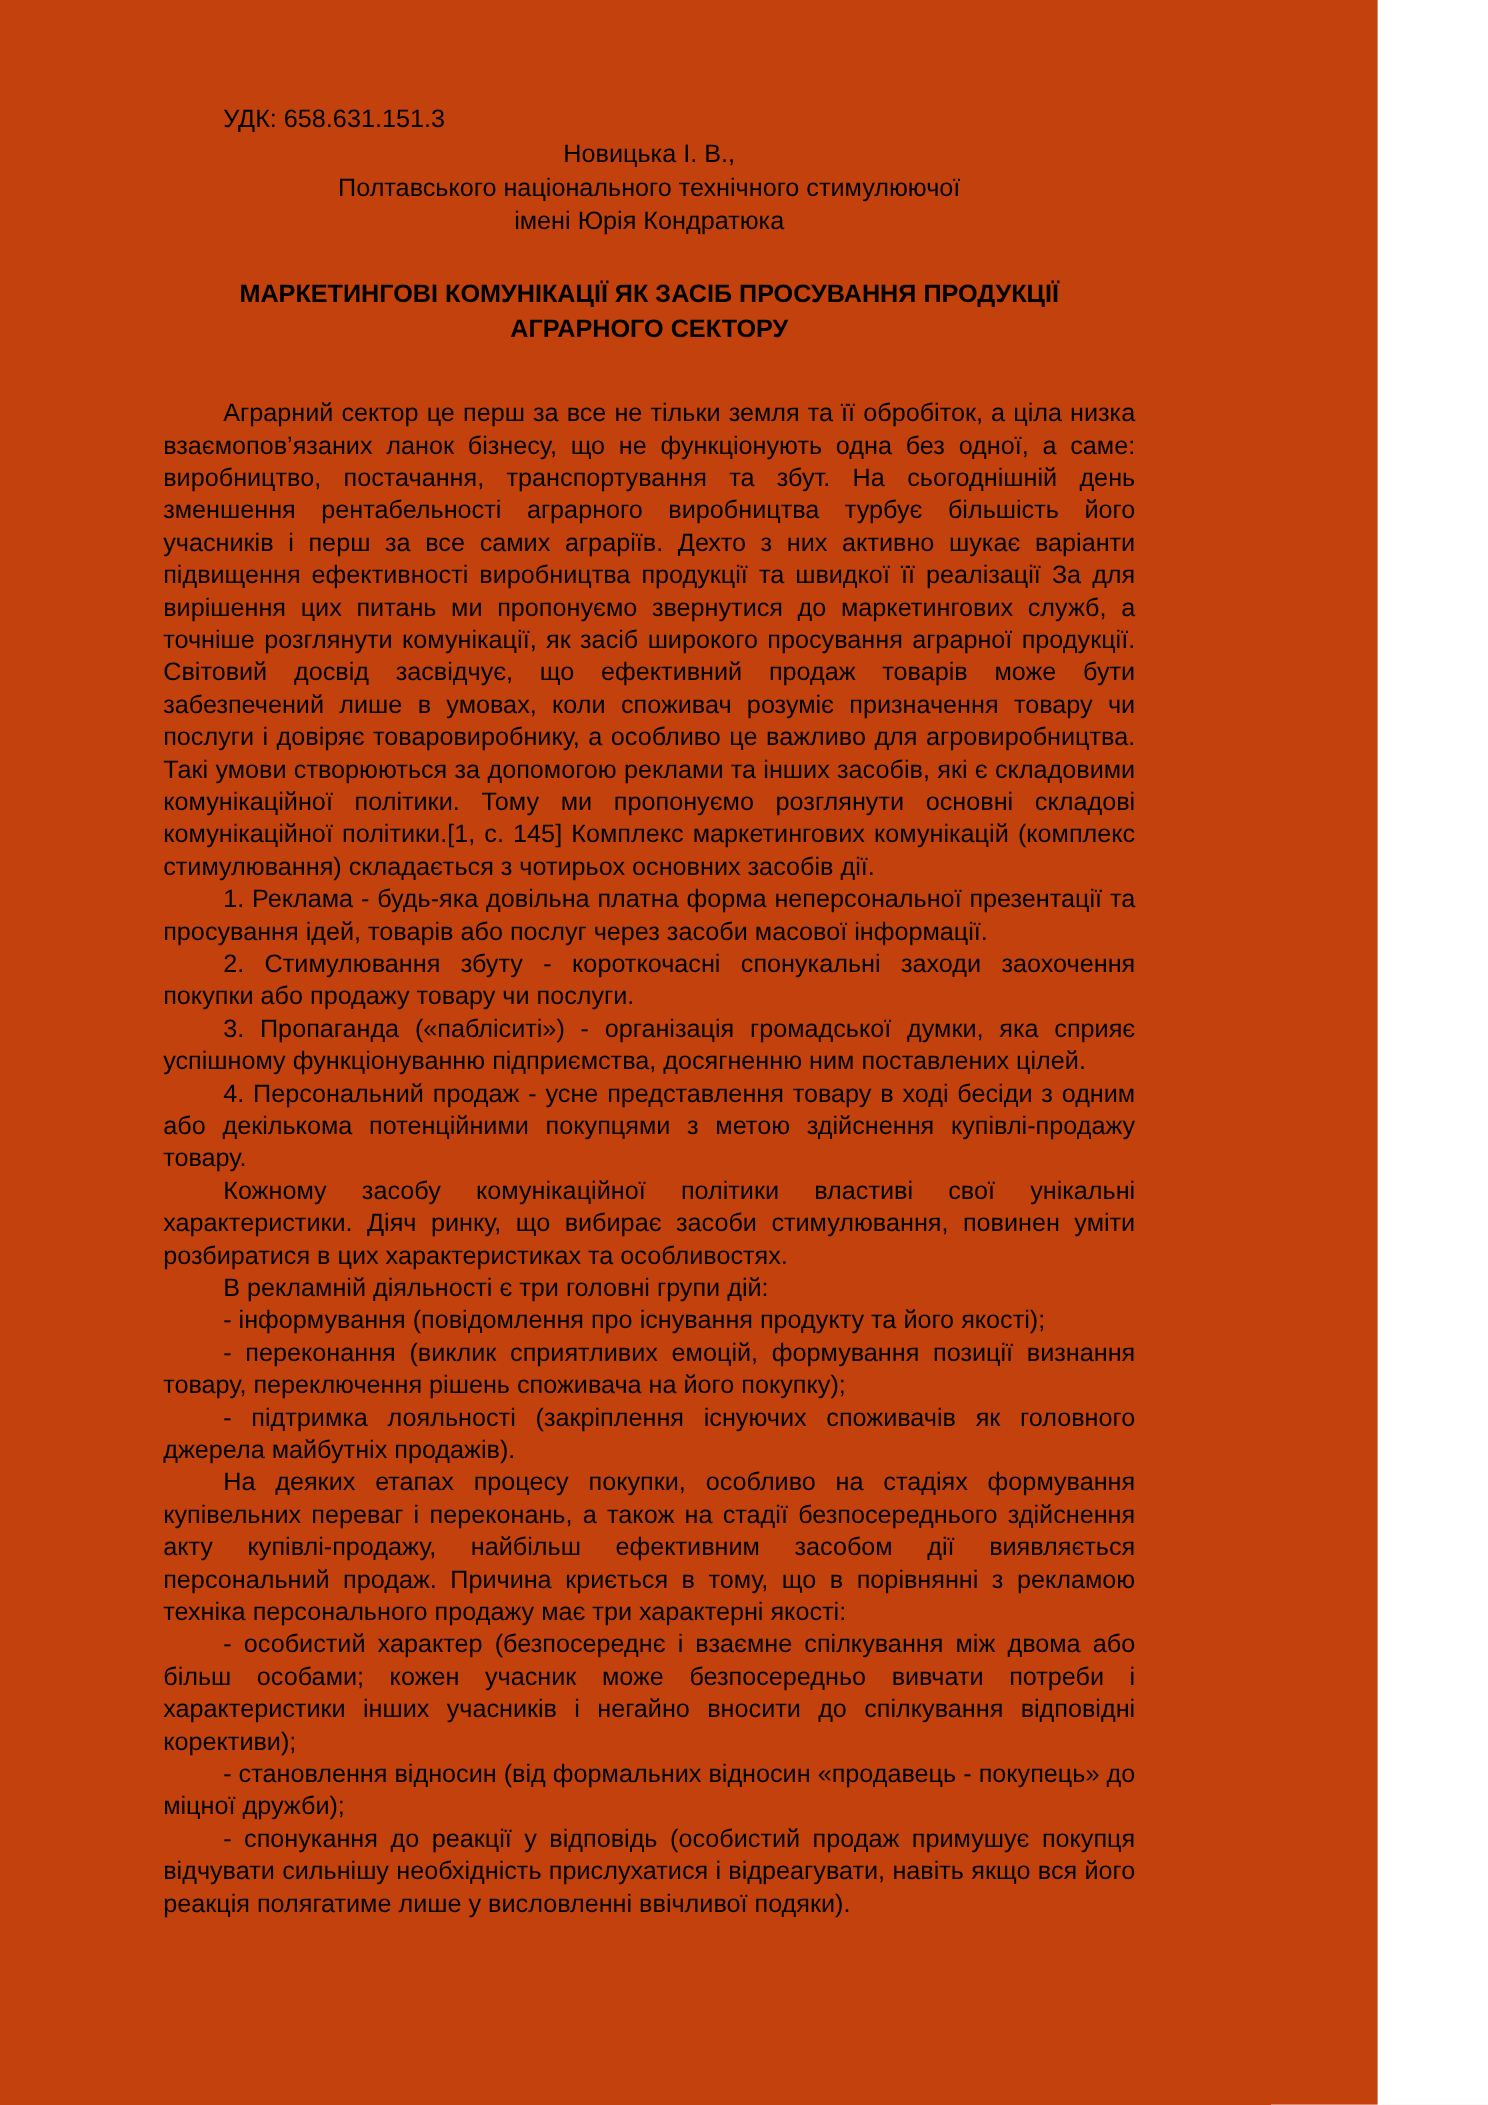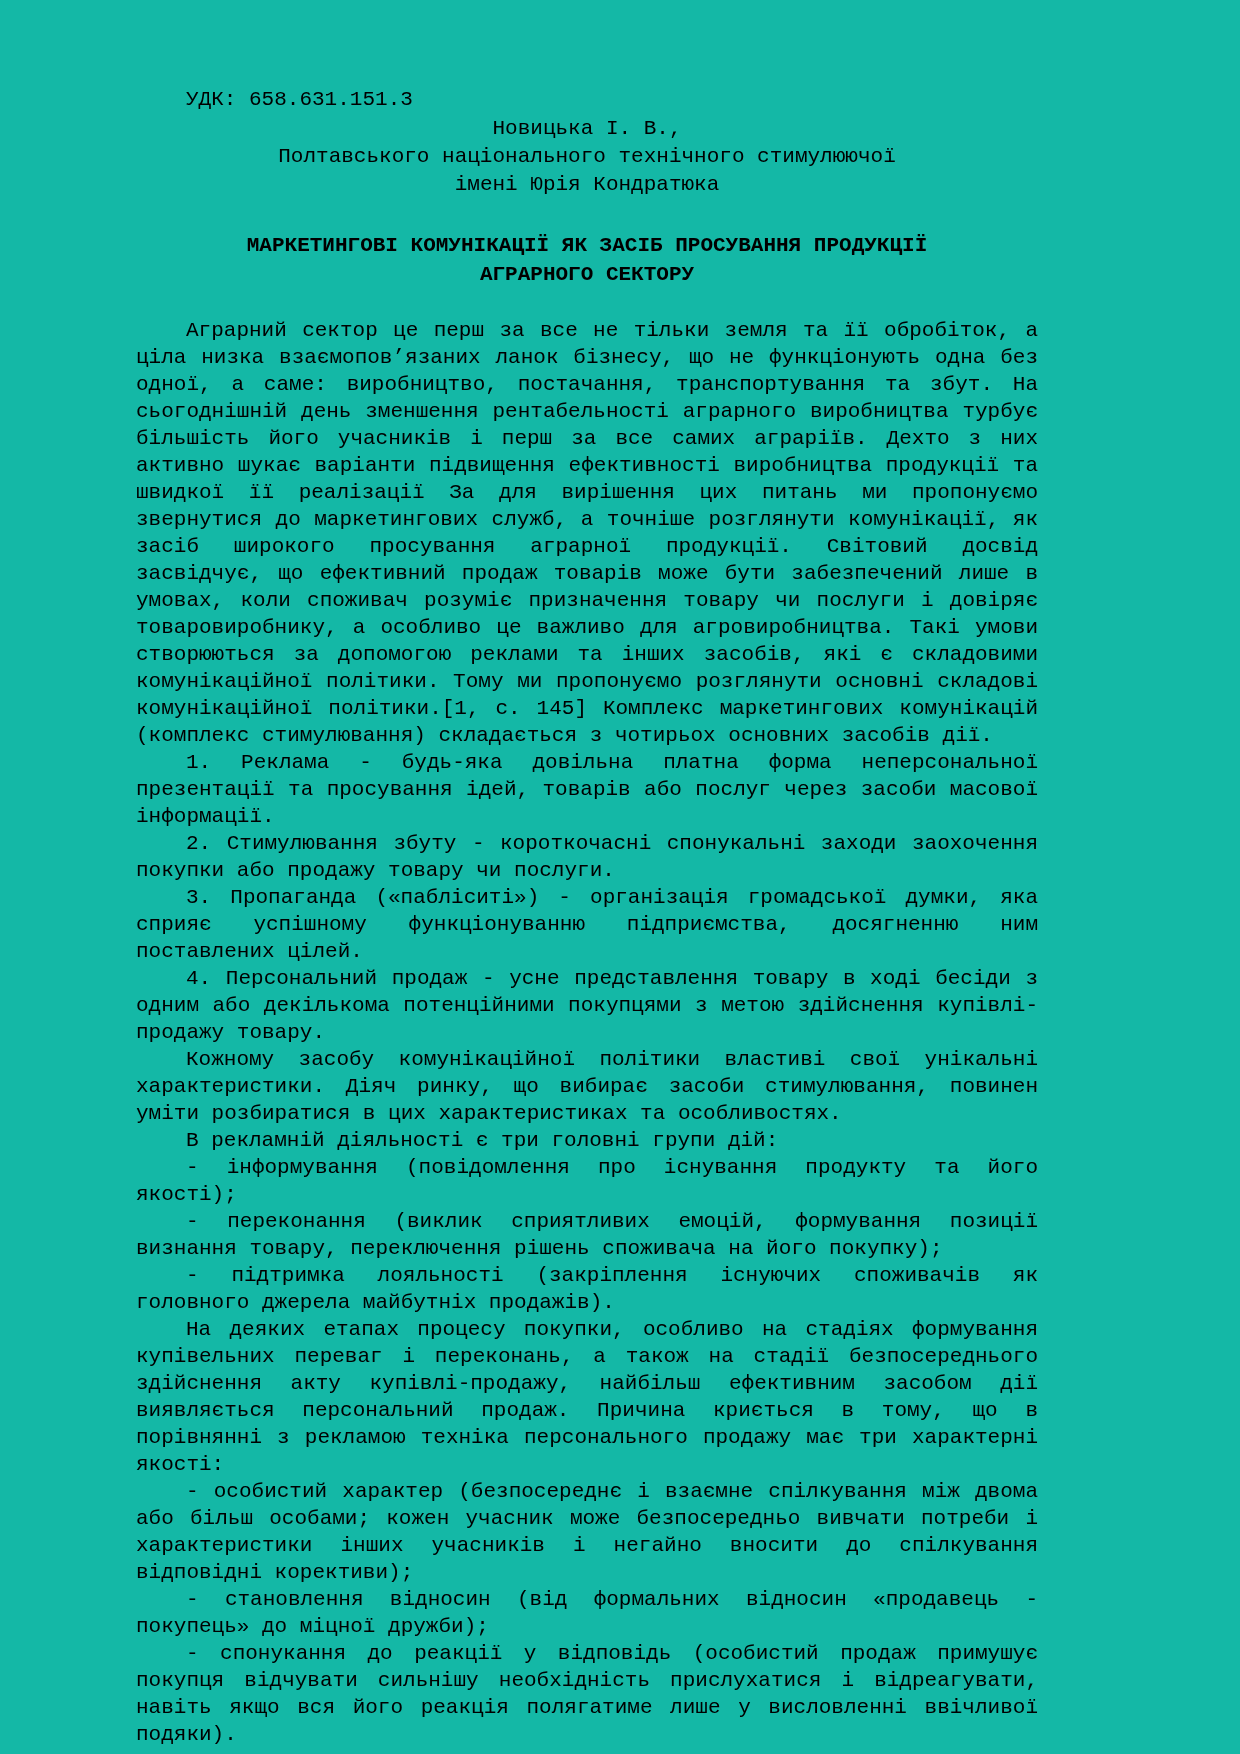--- a/index.html
+++ b/index.html
@@ -2,27 +2,27 @@
 <html lang="uk"><head>
 <meta charset="utf-8">
 <style>
   html, body {
     margin: 0;
     padding: 0;
     background: #ffffff;
   }
   .page {
     position: relative;
-    width: 1240px;
+    width: 1148px;
     height: 1754px;
     box-sizing: border-box;
-    background: #14b8a6;
+    background: #c2410c;
     color: #000000;
     padding: 86px 202px 40px 136px;
-    font-family: Liberation Mono, monospace;
+    font-family: Liberation Sans, sans-serif;
     font-size: 21px;
     line-height: 27px;
     overflow: hidden;
   }
   .udc {
     margin: 0;
     text-indent: 50px;
     text-align: left;
   }
   .author-block {
@@ -34,21 +34,21 @@
     line-height: 28px;
   }
   .title {
     text-align: center;
     font-weight: bold;
     font-size: 21px;
     line-height: 29px;
     margin: 32px 0 0 0;
   }
   .body-text {
-    margin-top: 28px;
+    margin-top: 42px;
     text-align: justify;
   }
   .body-text p {
     margin: 0;
     text-indent: 50px;
   }
 </style>
 </head>
 <body>
 

